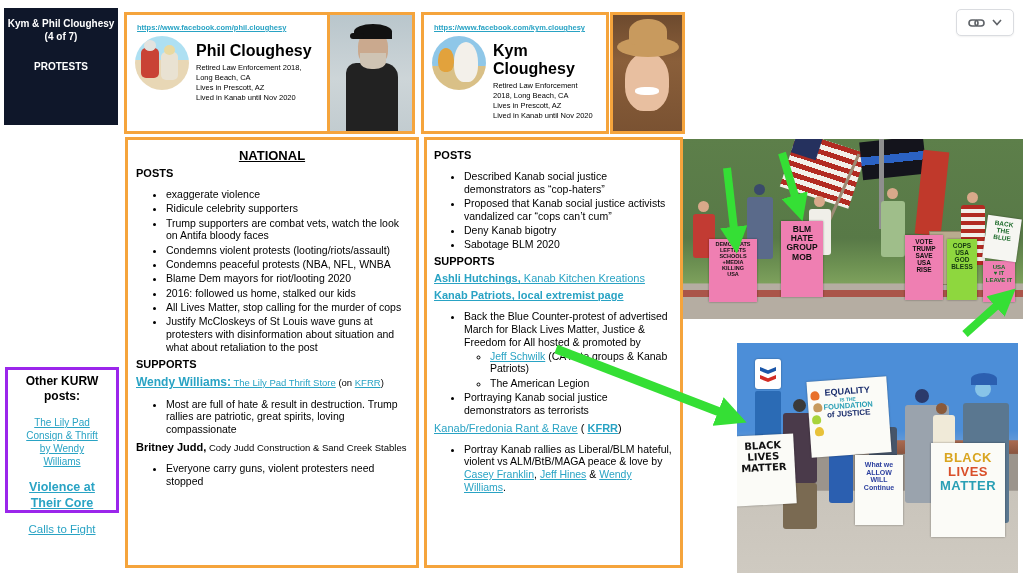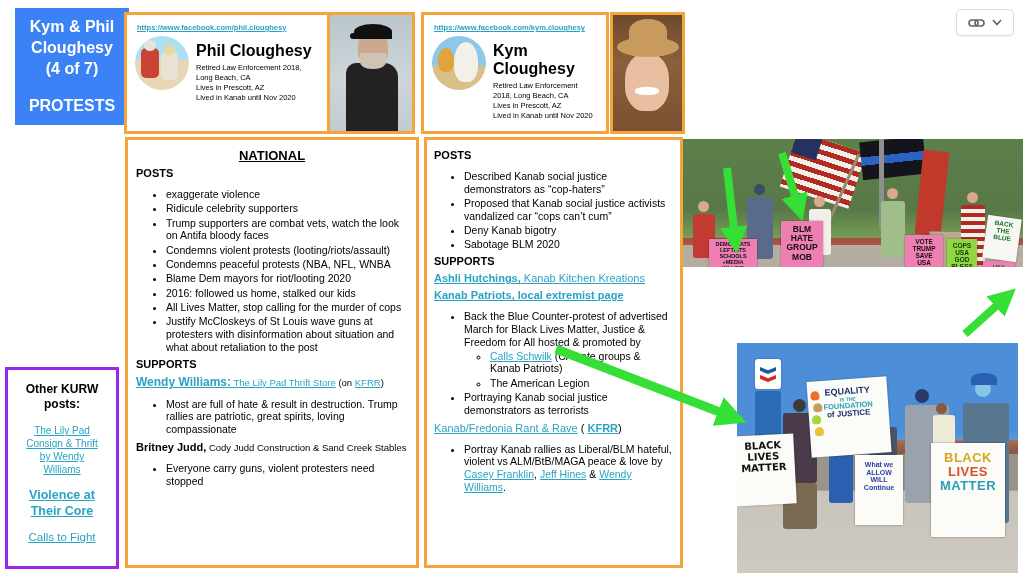--- a/index.html
+++ b/index.html
@@ -2,22 +2,22 @@
 <html><head>
 <meta charset="utf-8">
 <style>
   html,body{margin:0;padding:0;background:#fff;}
   .slide{position:relative;width:1023px;height:575px;background:#fff;overflow:hidden;
          font-family:"Liberation Sans",sans-serif;color:#000;}
   .pre{white-space:pre-line;}
   .abs{position:absolute;}
 
   
-  .title-box{left:15px;top:8px;width:114px;height:117px;background:#3b82f6;color:#fff;
-             font-weight:bold;text-align:center;font-size:16px;line-height:1.3;box-sizing:border-box;padding-top:9px;}
+  .title-box{left:4px;top:8px;width:114px;height:117px;background:#0f172a;color:#fff;
+             font-weight:bold;text-align:center;font-size:10px;line-height:1.3;box-sizing:border-box;padding-top:9px;}
   .title-box .gap{height:17px;}
 
   
   .link-btn{left:956px;top:9px;width:56px;height:25px;background:#fff;border:1px solid #dadce0;
             border-radius:5px;display:flex;align-items:center;justify-content:center;gap:7px;box-shadow:0 1px 2px rgba(0,0,0,.06);}
 
   
   .obox{border:3px solid #f5a43c;background:#fff;box-sizing:border-box;}
   .hdr1{left:124px;top:12px;width:291px;height:122px;display:flex;}
   .hdr2{left:421px;top:12px;width:188px;height:122px;}
@@ -41,30 +41,30 @@
   .lbl{font-size:11px;font-weight:bold;margin:3px 0 2px;}
   ul.blist{margin:9px 0 4px;padding-left:30px;font-size:10.5px;line-height:1.22;}
   ul.blist li{margin-bottom:1.5px;}
   ul.sub{list-style:circle;margin:1px 0 0;padding-left:26px;}
   .teal{color:#29a3c4;text-decoration:underline;}
   .b{font-weight:bold;}
   .sup-head{font-size:12px;margin:5px 0 2px;}
   .small{font-size:9.5px;}
 
   
-  .purple-box{left:5px;top:367px;width:114px;height:202px;border:3px solid #9b26eb;background:#fff;
-              box-sizing:border-box;text-align:center;padding-top:12px;}
+  .purple-box{left:5px;top:367px;width:114px;height:146px;border:3px solid #9b26eb;background:#fff;
+              box-sizing:border-box;text-align:center;padding-top:4px;}
   .kurw-head{font-size:12px;font-weight:bold;line-height:1.25;}
   .kurw-link1{display:block;font-size:12.5px;font-weight:bold;margin-top:12px;line-height:1.25;}
   .kurw-link2{display:block;font-size:10px;margin-top:12px;line-height:1.3;}
   .kurw-link3{display:block;font-size:11.5px;margin-top:12px;}
 
   
   .photo{overflow:hidden;}
-  .photo-top{left:683px;top:139px;width:340px;height:128px;
+  .photo-top{left:683px;top:139px;width:340px;height:180px;
              background:linear-gradient(#5d7f4a,#587947 55%,#6d9152 70%,#7da05c 80%,#b5ada2 80.5%);}
   .photo-bottom{left:737px;top:343px;width:281px;height:230px;background:linear-gradient(#4c8ed8 0 38%,#5e97d8 42%,#a96a50 42.5%,#8a5540 48%,#9b948c 48.5%,#9b948c 64%,#c9c4bb 64.5%,#cfcac1);}
   .sign{position:absolute;font-weight:bold;text-align:center;line-height:1.08;box-shadow:0 0 2px rgba(0,0,0,.4);}
   .pink{background:#ef7fb2;color:#111;}
   .green-sign{background:#8ed73e;color:#143611;}
   .white-sign{background:#f6f6f2;color:#1c6b2a;}
   .stick{position:absolute;width:3px;background:#9c8b74;}
   .person{position:absolute;border-radius:3px;}
   .head{position:absolute;width:11px;height:11px;border-radius:50%;background:#d8a98a;}
   .curb{position:absolute;left:0;width:100%;height:7px;background:#a8453a;opacity:.85;}
@@ -202,21 +202,21 @@
     </div>
 
     <div class="sup-head" style="font-size:11px;">
       <a class="teal b">Kanab Patriots, local extremist page</a>
     </div>
     <ul class="blist">
       <li>
         <span>Back the Blue Counter-protest of advertised March for Black Lives Matter, Justice &amp; Freedom for All hosted &amp; promoted by</span>
         <ul class="sub">
           <li>
-            <a class="teal">Calls Schwilk</a><span> (CA hate groups &amp; Kanab Patriots)</span>
+            <a class="teal">Jeff Schwilk</a><span> (CA hate groups &amp; Kanab Patriots)</span>
           </li>
           <li>The American Legion</li>
         </ul>
       </li>
       <li>Portraying Kanab social justice demonstrators as terrorists</li>
     </ul>
 
     <div class="sup-head" style="font-size:11px;">
       <a class="teal">Kanab/Fredonia Rant &amp; Rave</a><span> ( </span><a class="teal b">KFRR</a><span>)</span>
     </div>

